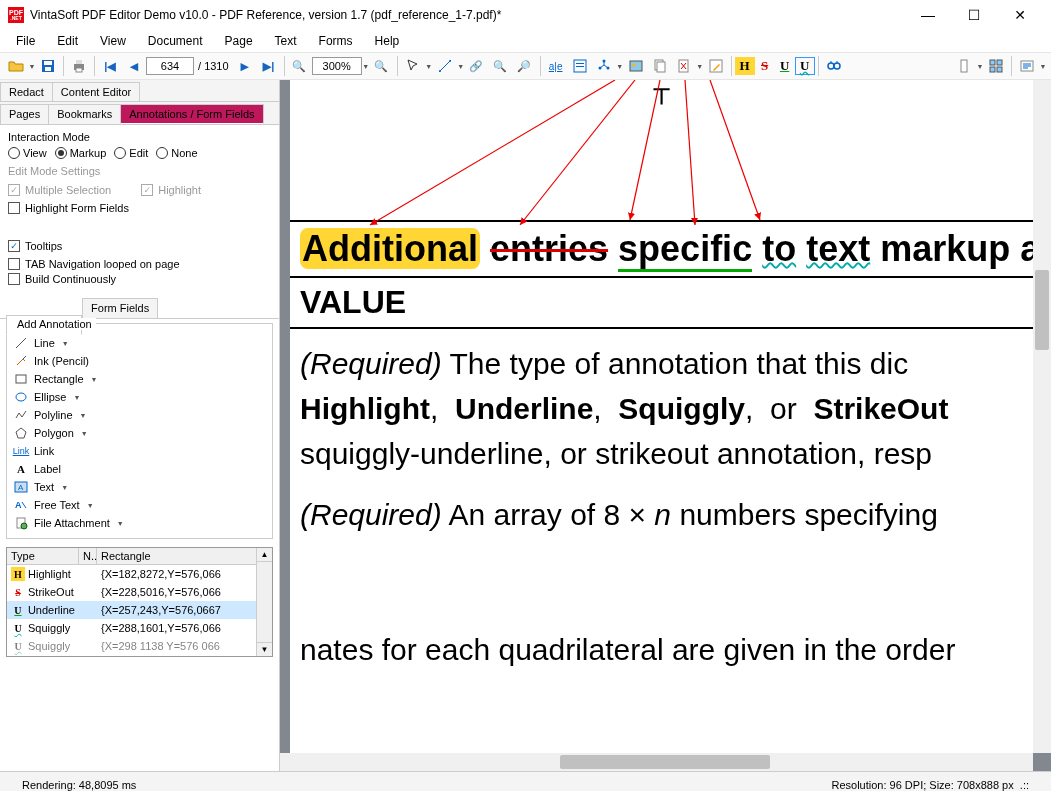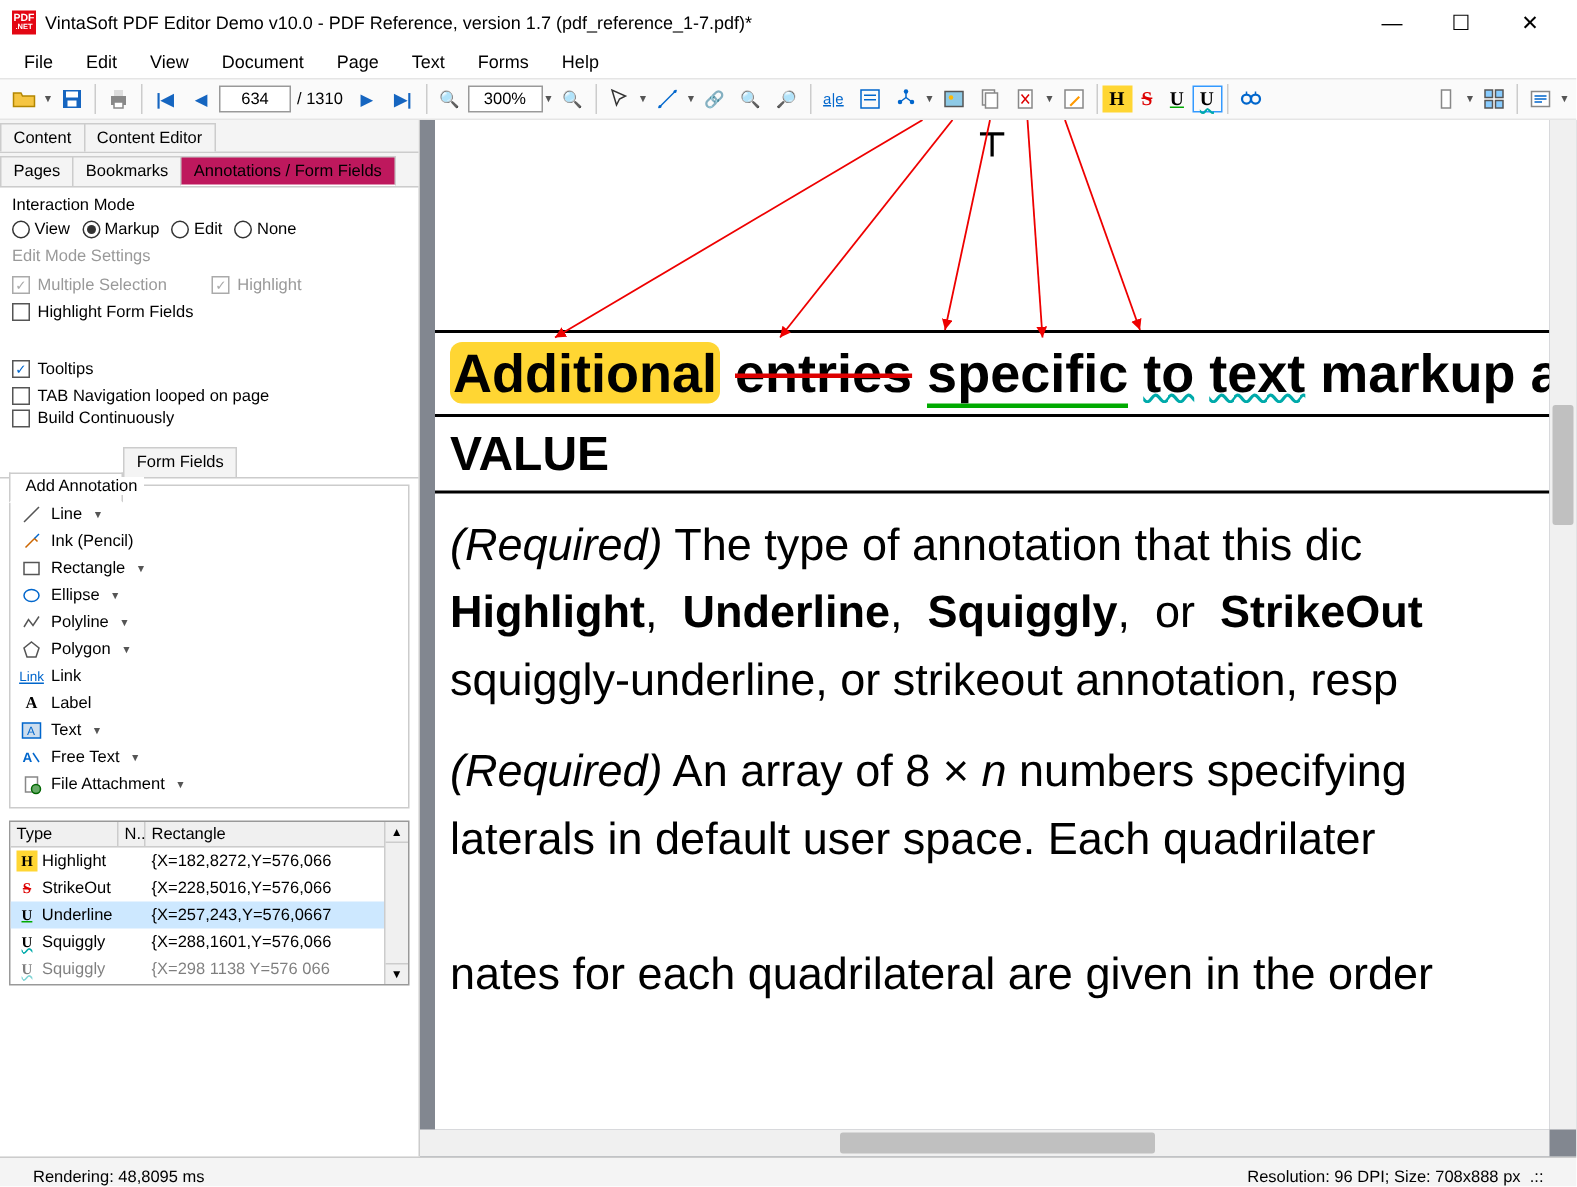--- a/index.html
+++ b/index.html
@@ -237,21 +237,21 @@
         <path d="M4 6h8M4 8h8M4 10h5" stroke="#06c"></path>
       </svg>
     </div>
   <div class="tdrop">▼</div>
 </div>
 
 <div class="content">
 
   <div class="sidebar">
     <div class="tabrow">
-      <div class="tab">Content</div>
+      <div class="tab">Redact</div>
       <div class="tab">Content Editor</div>
     </div>
     <div class="tabrow">
       <div class="tab">Pages</div>
       <div class="tab">Bookmarks</div>
       <div class="tab active">Annotations / Form Fields</div>
     </div>
 
     <div class="panel">
       <div class="fieldset-label">Interaction Mode</div>
@@ -486,21 +486,21 @@
         <span>markup annot</span>
       </div>
       <div class="value-row">VALUE</div>
       <div class="body-text">
         <span class="req">(Required)</span><span> The type of annotation that this dic</span><br>
         <b>Highlight</b>, &nbsp;<b>Underline</b>, &nbsp;<b>Squiggly</b>, &nbsp;or &nbsp;<b>StrikeOut</b><br>
         <span>squiggly-underline, or strikeout annotation, resp</span>
       </div>
       <div class="body-text" style="padding-top:4px">
         <span class="req">(Required)</span><span> An array of 8 × </span><i>n</i><span> numbers specifying </span><br>
-        <span>laterals in default user space. Each quadrilater</span><br>
+        <br>
         <br>
         <span>nates for each quadrilateral are given in the order</span>
       </div>
     </div>
     <div class="vscroll">
         <div class="thumb"></div>
       </div>
     <div class="hscroll">
         <div class="thumb"></div>
       </div>

